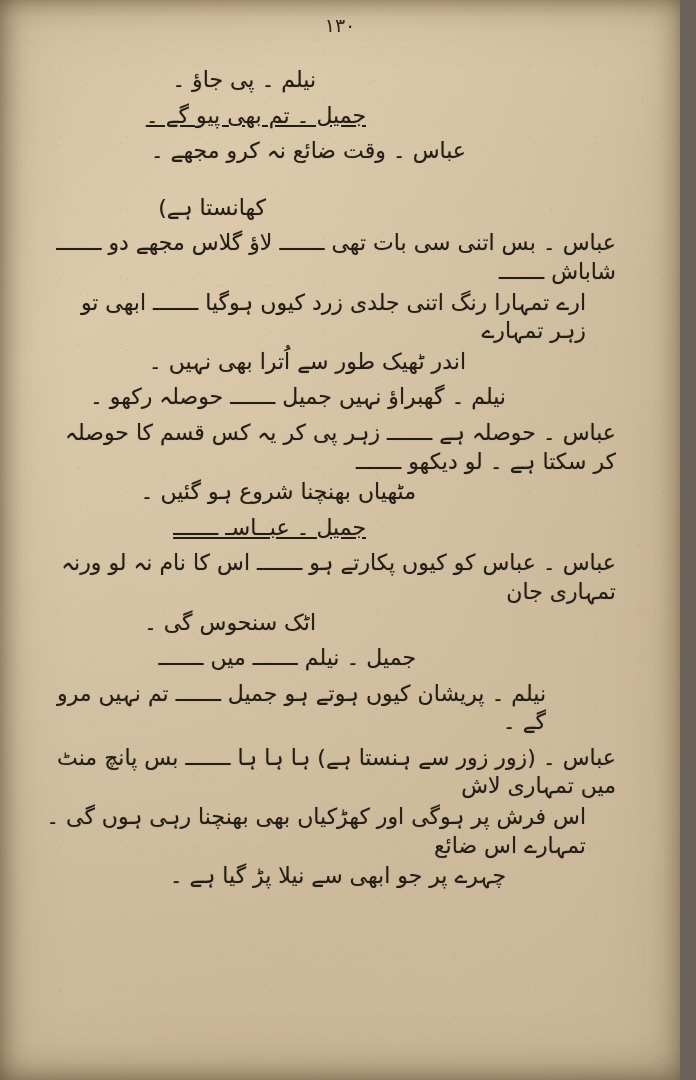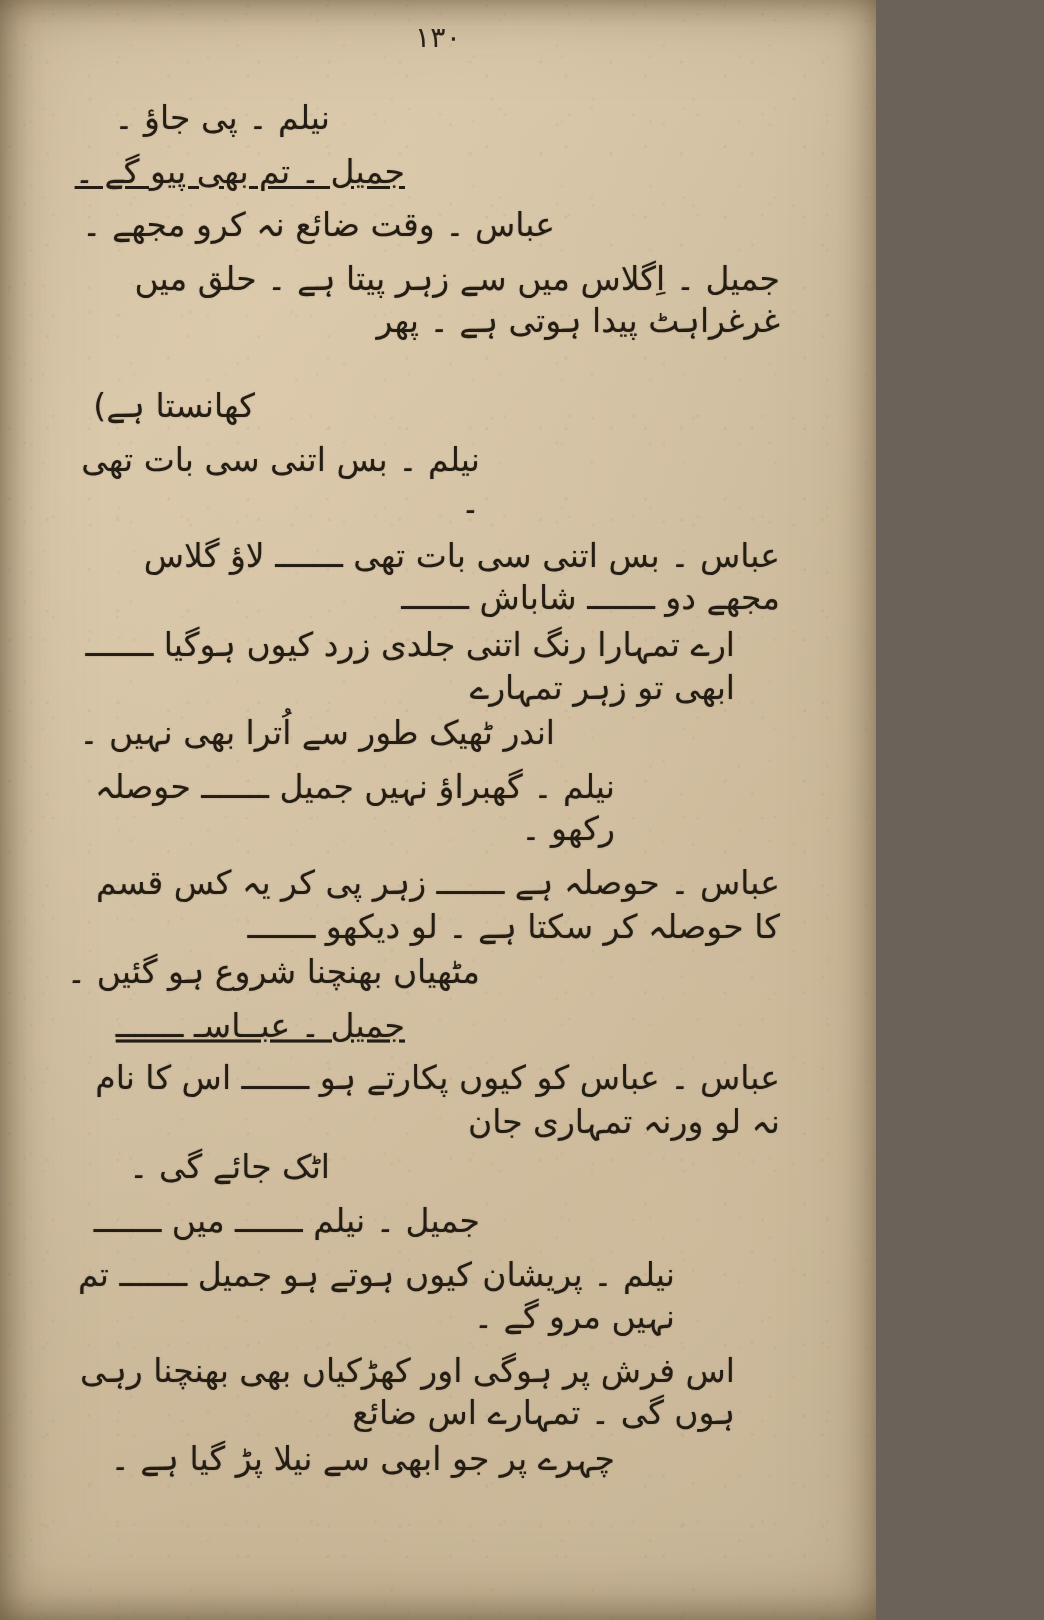--- a/index.html
+++ b/index.html
@@ -5,21 +5,21 @@
   html, body {
     margin: 0;
     padding: 0;
     background: #6b6359;
   }
   body {
     font-family: "DejaVu Sans", sans-serif;
   }
   .page {
     position: relative;
-    width: 584px;
+    width: 680px;
     height: 1080px;
     overflow: hidden;
     background:
       radial-gradient(ellipse at 30% 20%, rgba(225,205,175,0.55) 0%, rgba(210,190,160,0.0) 60%),
       radial-gradient(ellipse at 75% 75%, rgba(215,196,166,0.45) 0%, rgba(210,190,160,0.0) 65%),
       linear-gradient(135deg, #cdbb9d 0%, #d7c6a8 22%, #cfbd9f 48%, #c8b596 72%, #bfae90 100%);
     box-shadow: inset 0 0 60px rgba(120,100,70,0.35);
   }
   
   .grain {
@@ -99,32 +99,31 @@
 <div class="page">
 
   <div class="grain"></div>
 
   <div class="page-number">۱۳۰</div>
 
   <div class="text-body">
     <div class="line start-330">نیلم ۔ پی جاؤ ۔</div>
     <div class="line start-280">جمیل ۔ تم بھی پیو گے ۔</div>
     <div class="line start-180">عباس ۔ وقت ضائع نہ کرو مجھے ۔</div>
-    <div class="line start-30 tight">جمیل ۔ اِگلاس میں سے زہر پیتا ہے ۔ حلق میں غرغراہٹ پیدا ہوتی ہے ۔ پھر</div>
     <div class="line start-380">کھانستا ہے)</div>
-    <div class="line start-230">نیلم ۔ بس اتنی سی بات تھی ۔</div>
     <div class="line start-30 tight">عباس ۔ بس اتنی سی بات تھی ـــــــ لاؤ گلاس مجھے دو ـــــــ شاباش ـــــــ</div>
     <div class="line start-60 tight">ارے تمہارا رنگ اتنی جلدی زرد کیوں ہوگیا ـــــــ ابھی تو زہر تمہارے</div>
     <div class="line start-180">اندر ٹھیک طور سے اُترا بھی نہیں ۔</div>
     <div class="line start-140">نیلم ۔ گھبراؤ نہیں جمیل ـــــــ حوصلہ رکھو ۔</div>
     <div class="line start-30 tight">عباس ۔ حوصلہ ہے ـــــــ زہر پی کر یہ کس قسم کا حوصلہ کر سکتا ہے ۔ لو دیکھو ـــــــ</div>
     <div class="line start-230">مٹھیاں بھنچنا شروع ہو گئیں ۔</div>
     <div class="line start-280">جمیل ۔ عبــاسـ ـــــــ</div>
     <div class="line start-30 tight">عباس ۔ عباس کو کیوں پکارتے ہو ـــــــ اس کا نام نہ لو ورنہ تمہاری جان</div>
-    <div class="line start-330">اٹک جائے گی ۔</div>
+    <div class="line start-330">اٹک سنحوس گی ۔</div>
     <div class="line start-230">جمیل ۔ نیلم ـــــــ میں ـــــــ</div>
     <div class="line start-100">نیلم ۔ پریشان کیوں ہوتے ہو جمیل ـــــــ تم نہیں مرو گے ۔</div>
+    <div class="line start-30 tight">عباس ۔ (زور زور سے ہنستا ہے) ہا ہا ہا ـــــــ بس پانچ منٹ میں تمہاری لاش</div>
     <div class="line start-60 tight">اس فرش پر ہوگی اور کھڑکیاں بھی بھنچنا رہی ہوں گی ۔ تمہارے اس ضائع</div>
     <div class="line start-140">چہرے پر جو ابھی سے نیلا پڑ گیا ہے ۔</div>
   </div>
 
   <div class="edge-shadow"></div>
 </div>
 
 </body></html>

